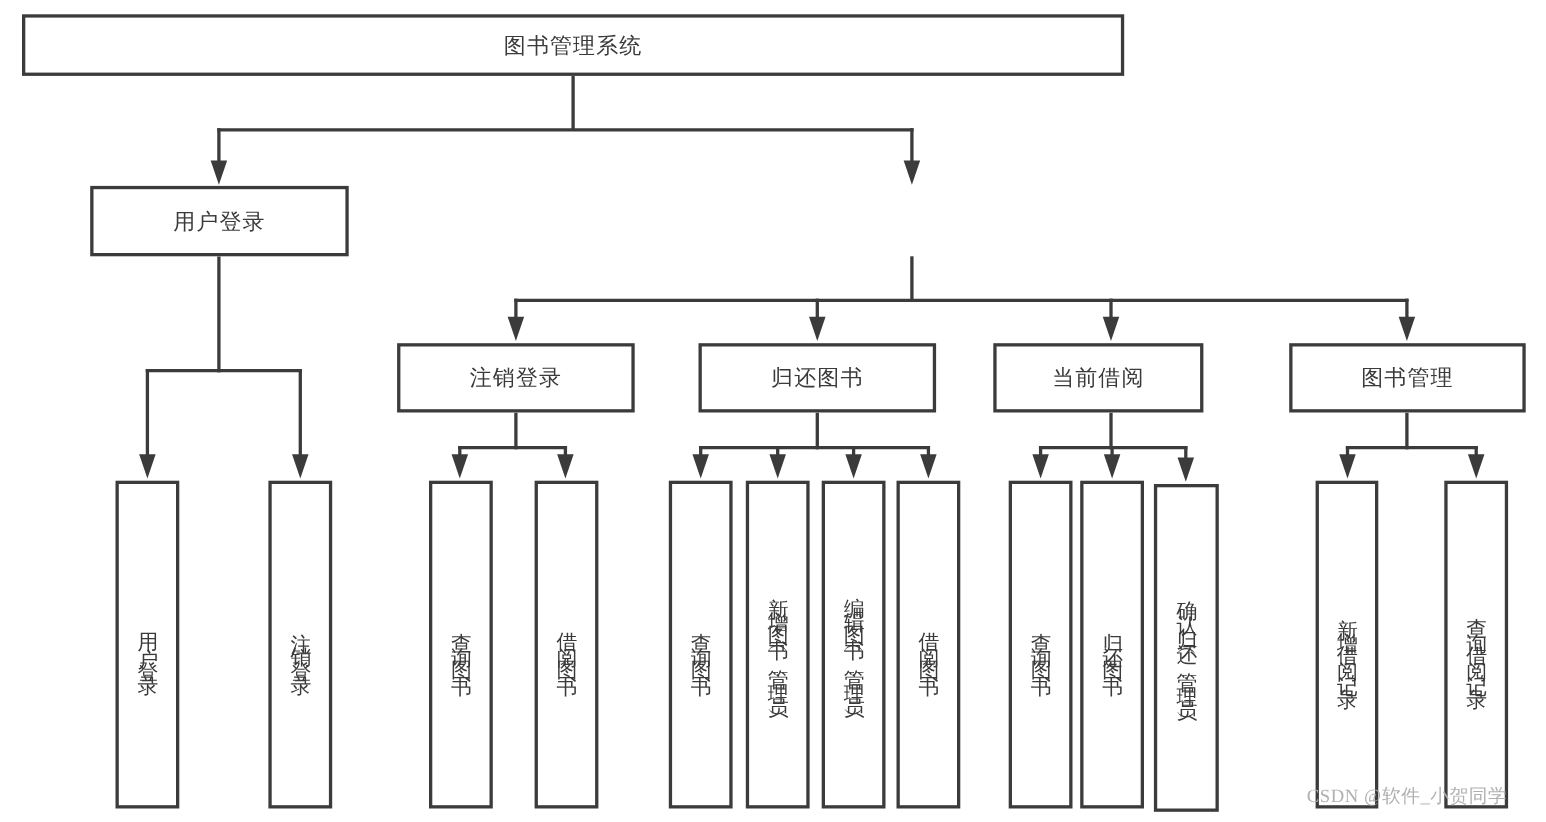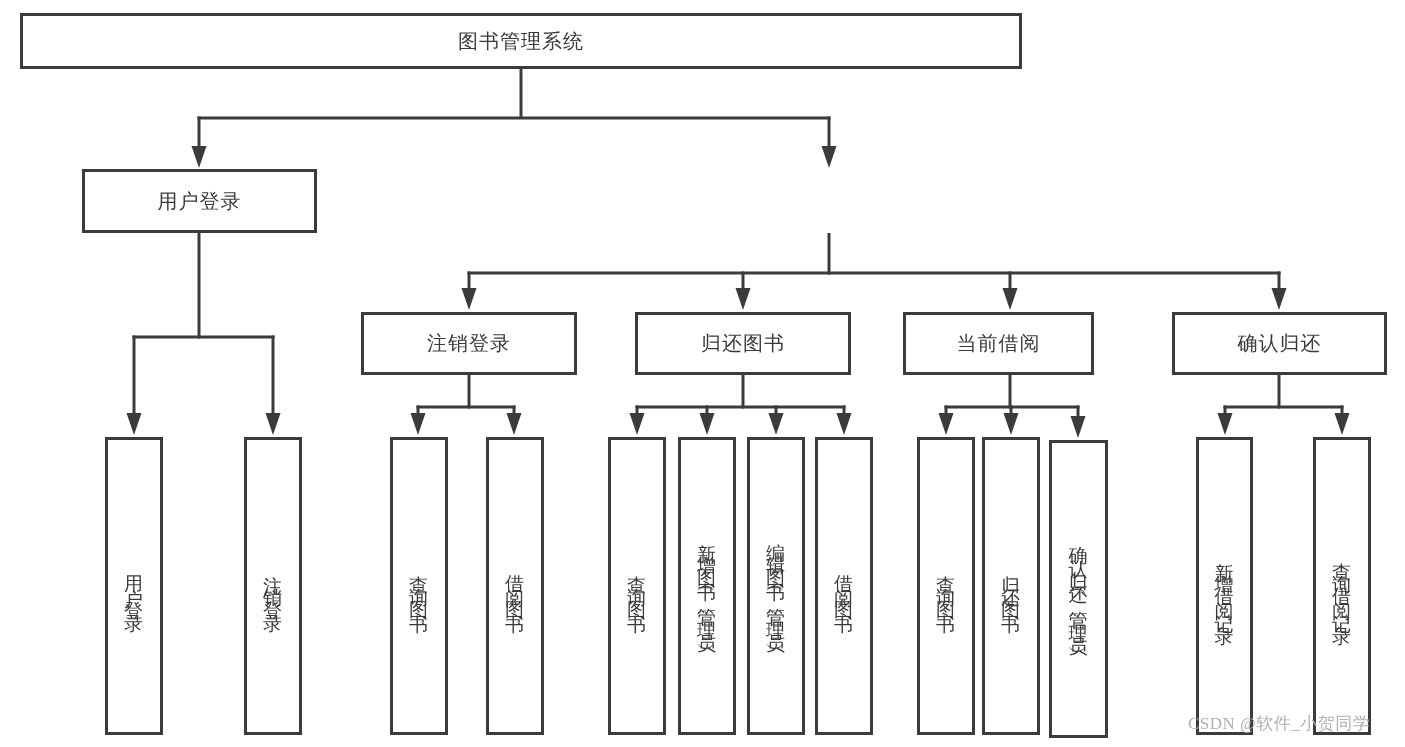--- a/index.html
+++ b/index.html
@@ -121,21 +121,21 @@
     <polygon points="1334.5,413 1349.5,413 1342,435"></polygon>
   </svg>
 
   <div class="node h-node" style="left:20px; top:13px; width:1002px; height:56px;">图书管理系统</div>
 
   <div class="node h-node" style="left:82px; top:169px; width:235px; height:64px;">用户登录</div>
 
   <div class="node h-node" style="left:361px; top:312px; width:216px; height:63px;">注销登录</div>
   <div class="node h-node" style="left:635px; top:312px; width:216px; height:63px;">归还图书</div>
   <div class="node h-node" style="left:903px; top:312px; width:191px; height:63px;">当前借阅</div>
-  <div class="node h-node" style="left:1172px; top:312px; width:215px; height:63px;">确认归还</div>
+  <div class="node h-node" style="left:1172px; top:312px; width:215px; height:63px;">图书管理</div>
 
   <div class="node v-node" style="left:105px; top:437px; width:58px; height:298px;">用户登录</div>
   <div class="node v-node" style="left:244px; top:437px; width:58px; height:298px;">注销登录</div>
 
   <div class="node v-node" style="left:390px; top:437px; width:58px; height:298px;">查询图书</div>
   <div class="node v-node" style="left:486px; top:437px; width:58px; height:298px;">借阅图书</div>
 
   <div class="node v-node" style="left:608px; top:437px; width:58px; height:298px;">查询图书</div>
   <div class="node v-node" style="left:678px; top:437px; width:58px; height:298px;">新增图书（管理员）</div>
   <div class="node v-node" style="left:747px; top:437px; width:58px; height:298px;">编辑图书（管理员）</div>

